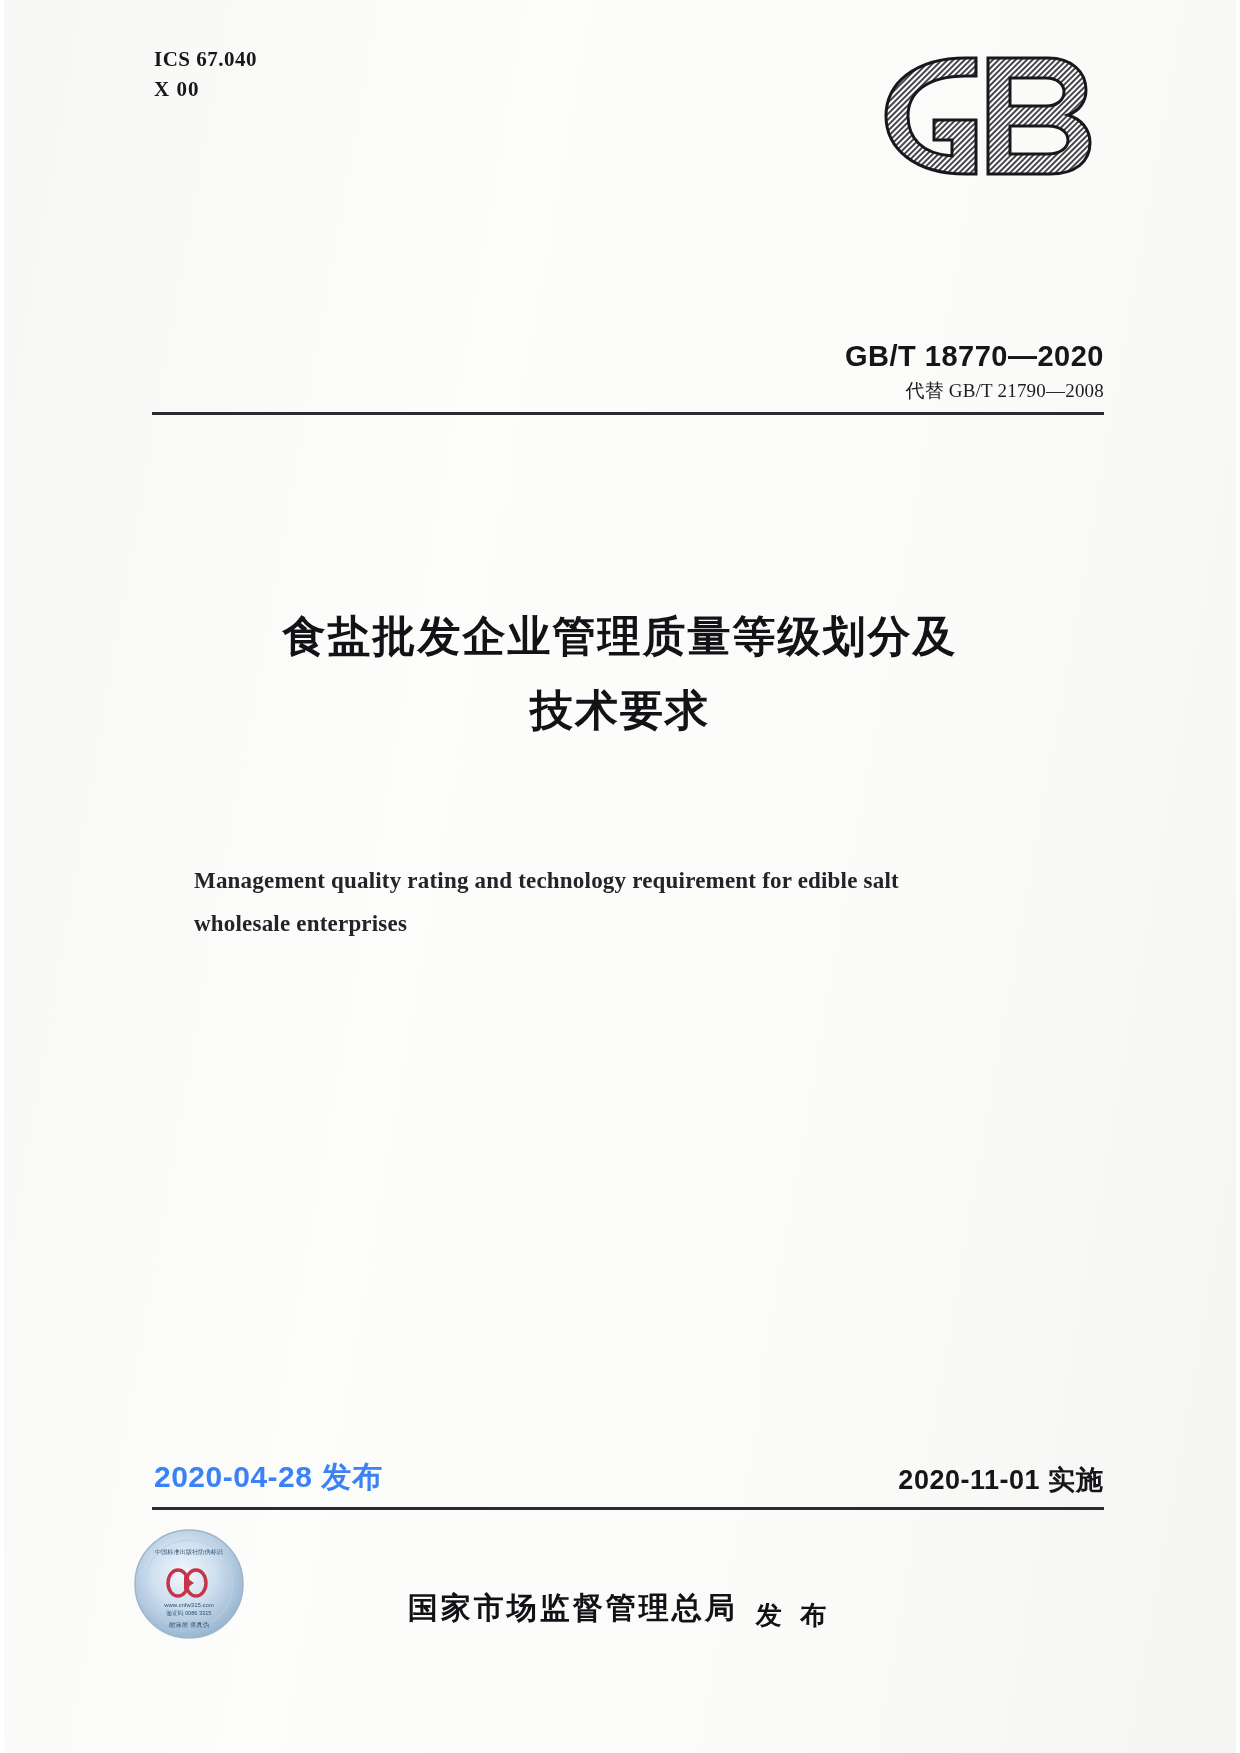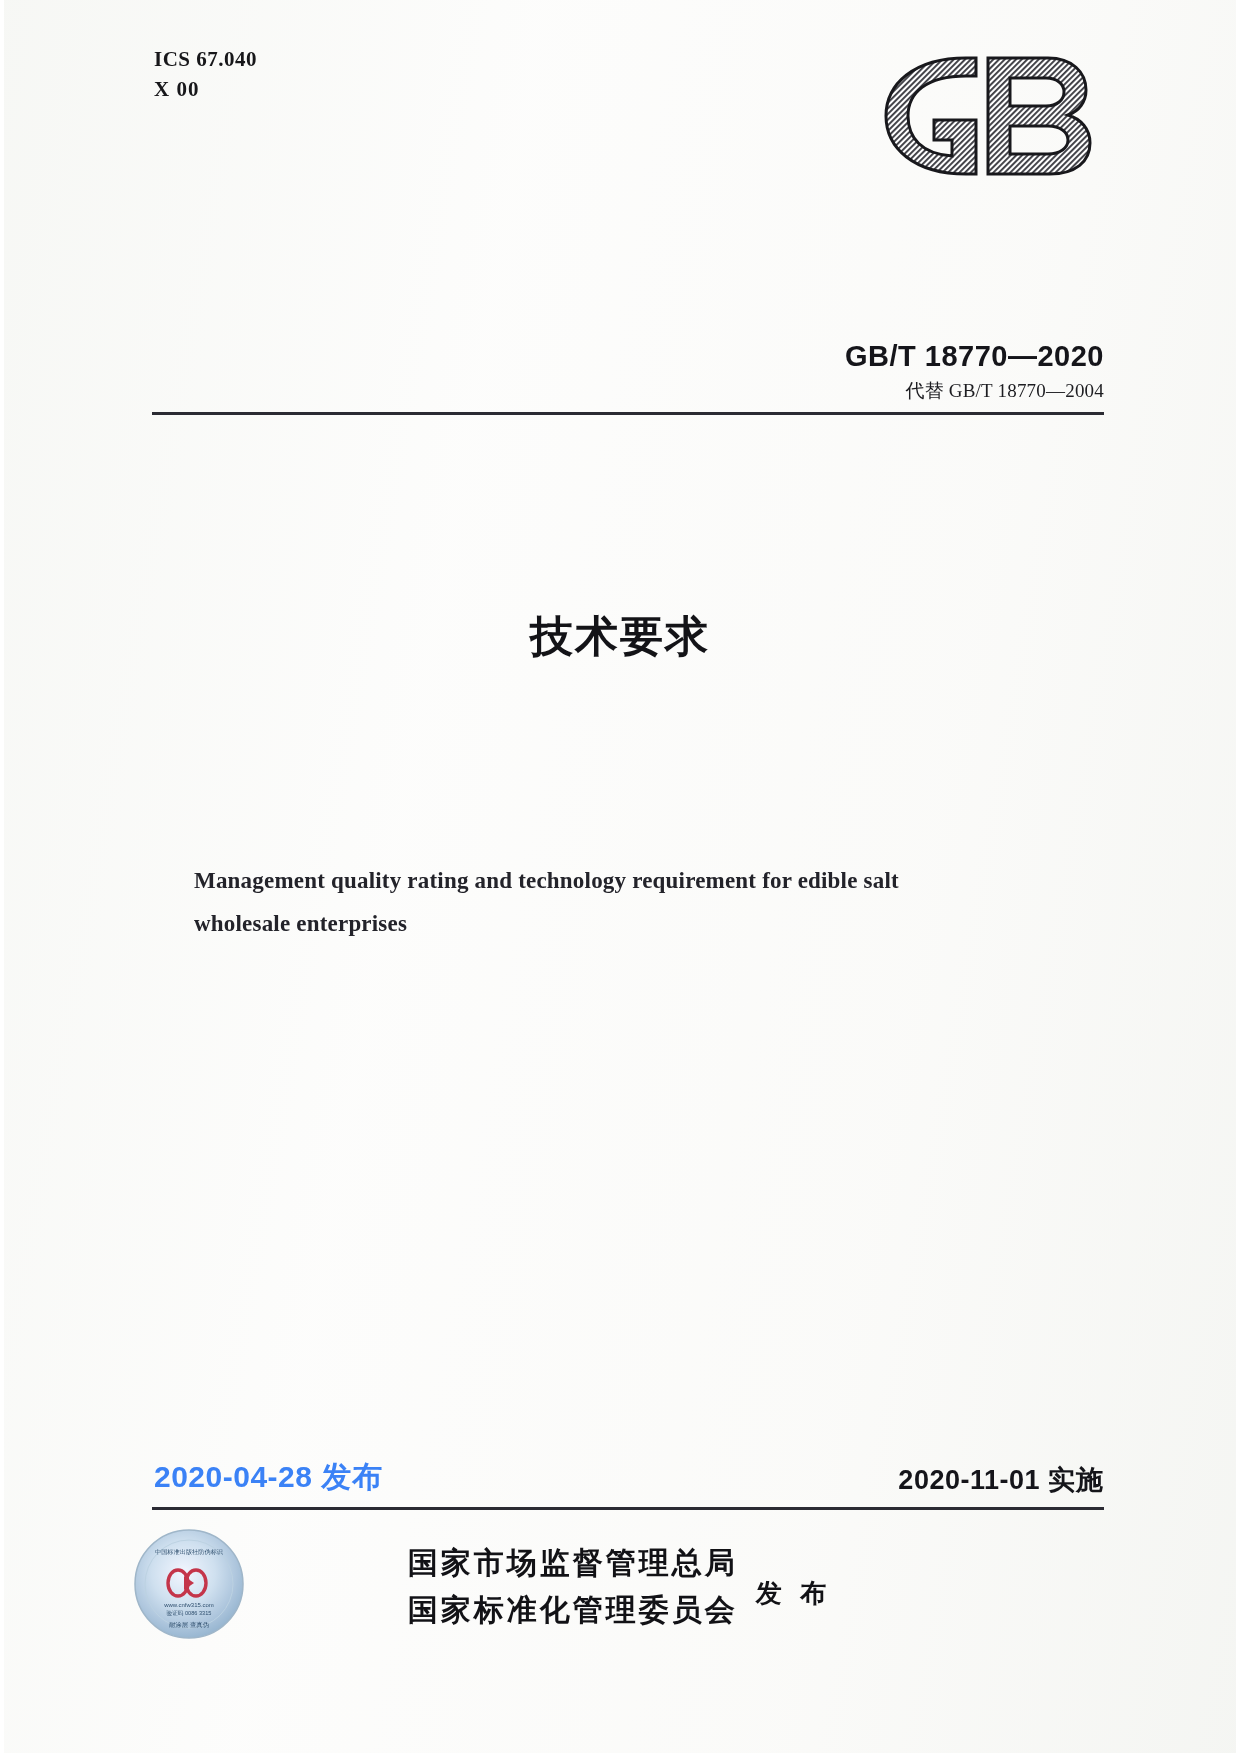--- a/index.html
+++ b/index.html
@@ -222,25 +222,26 @@
 
           <path d="M102 12 C50 12 22 38 22 70 C22 102 50 128 102 128 L112 128 L112 74 L70 74 L70 94 L88 94 L88 110 C58 108 44 92 44 70 C44 47 62 30 102 30 L112 30 L112 12 Z"></path>
 
           <path d="M124 12 L184 12 C208 12 222 26 222 44 C222 56 215 65 204 69 C217 73 226 83 226 97 C226 116 211 128 186 128 L124 128 Z M146 32 L146 60 L182 60 C193 60 200 54 200 46 C200 38 193 32 182 32 Z M146 80 L146 108 L184 108 C196 108 204 102 204 94 C204 86 196 80 184 80 Z"></path>
         </g>
       </svg>
     </div>
 
 
     <div class="std-no">GB/T 18770—2020</div>
-    <div class="std-replace">代替 GB/T 18770—2004</div>
+    <div class="std-replace">代替 GB/T 21790—2008</div>
 
     <div class="rule-top"></div>
 
     <div class="title-cn">
+      <div>食盐批发企业管理质量等级划分及</div>
       <div>技术要求</div>
     </div>
 
     <div class="title-en">
       <div>Management quality rating and technology requirement for edible salt</div>
       <div>wholesale enterprises</div>
     </div>
 
     <div class="rule-bottom"></div>
 
@@ -250,21 +251,20 @@
     </div>
 
     <div class="date-impl">
       <span>2020-11-01</span>
       <span class="cn">实施</span>
     </div>
 
     <div class="issuer-block">
       <div class="issuer-names">
         <div>国家市场监督管理总局</div>
-        <div>国家标准化管理委员会</div>
       </div>
       <div class="issuer-verb">发 布</div>
     </div>
 
     <div class="holo-seal">
       <svg viewBox="0 0 114 114" width="114" height="114" aria-hidden="true">
         <defs>
           <radialGradient id="holo" cx="45%" cy="40%" r="65%">
             <stop offset="0%" stop-color="#f2f6ff"></stop>
             <stop offset="45%" stop-color="#cfe0ef"></stop>

